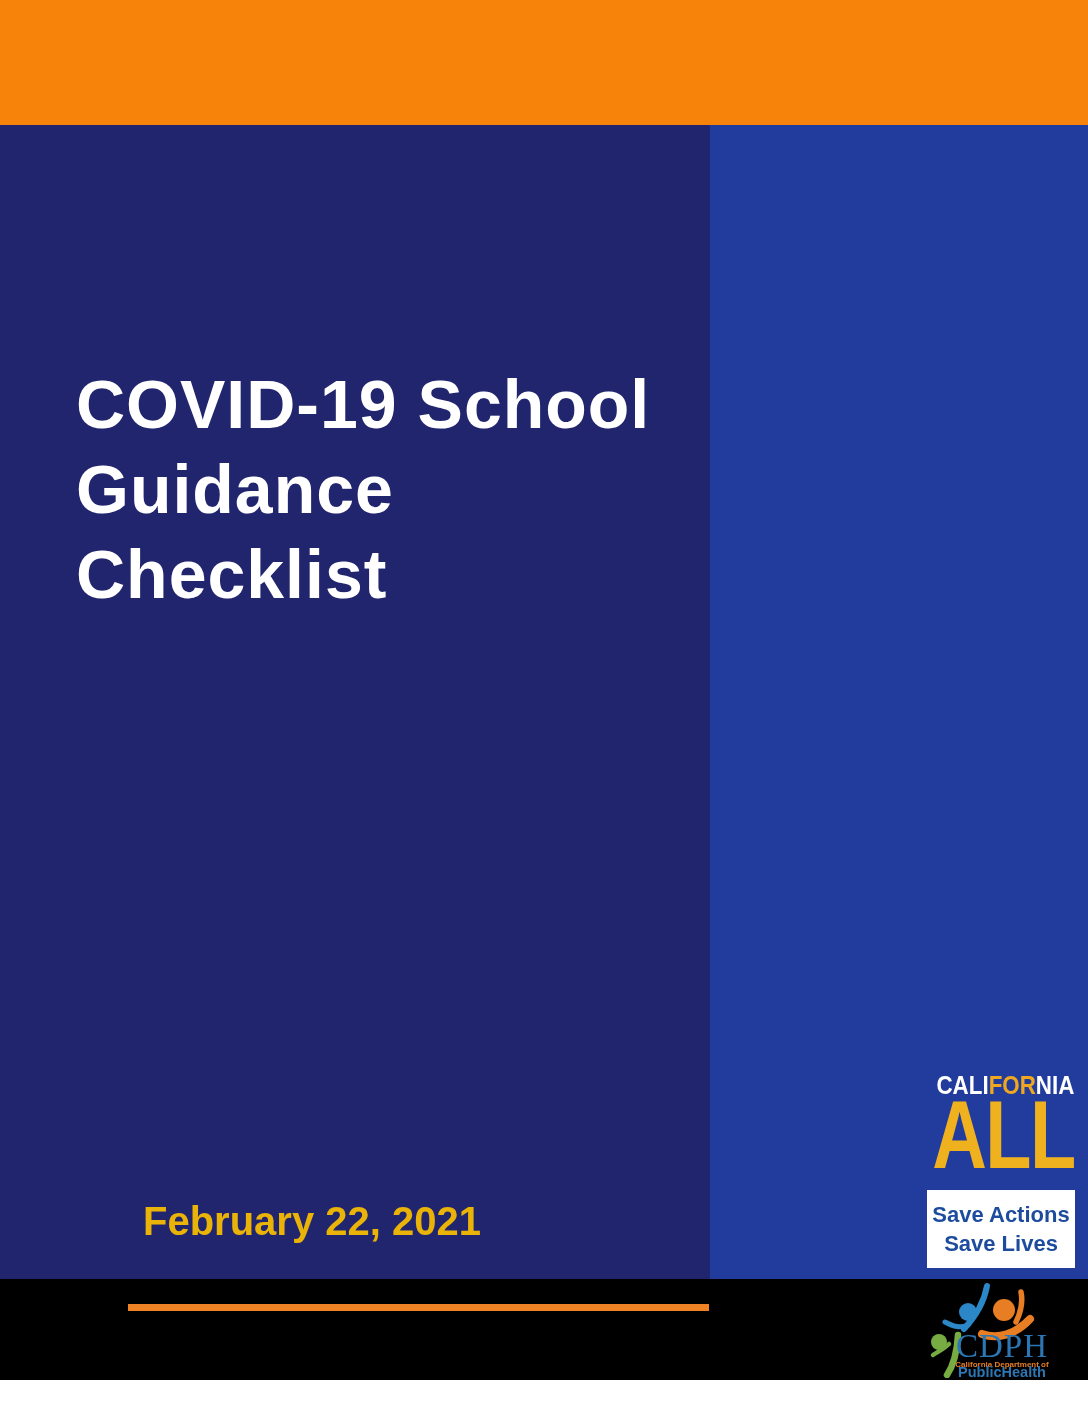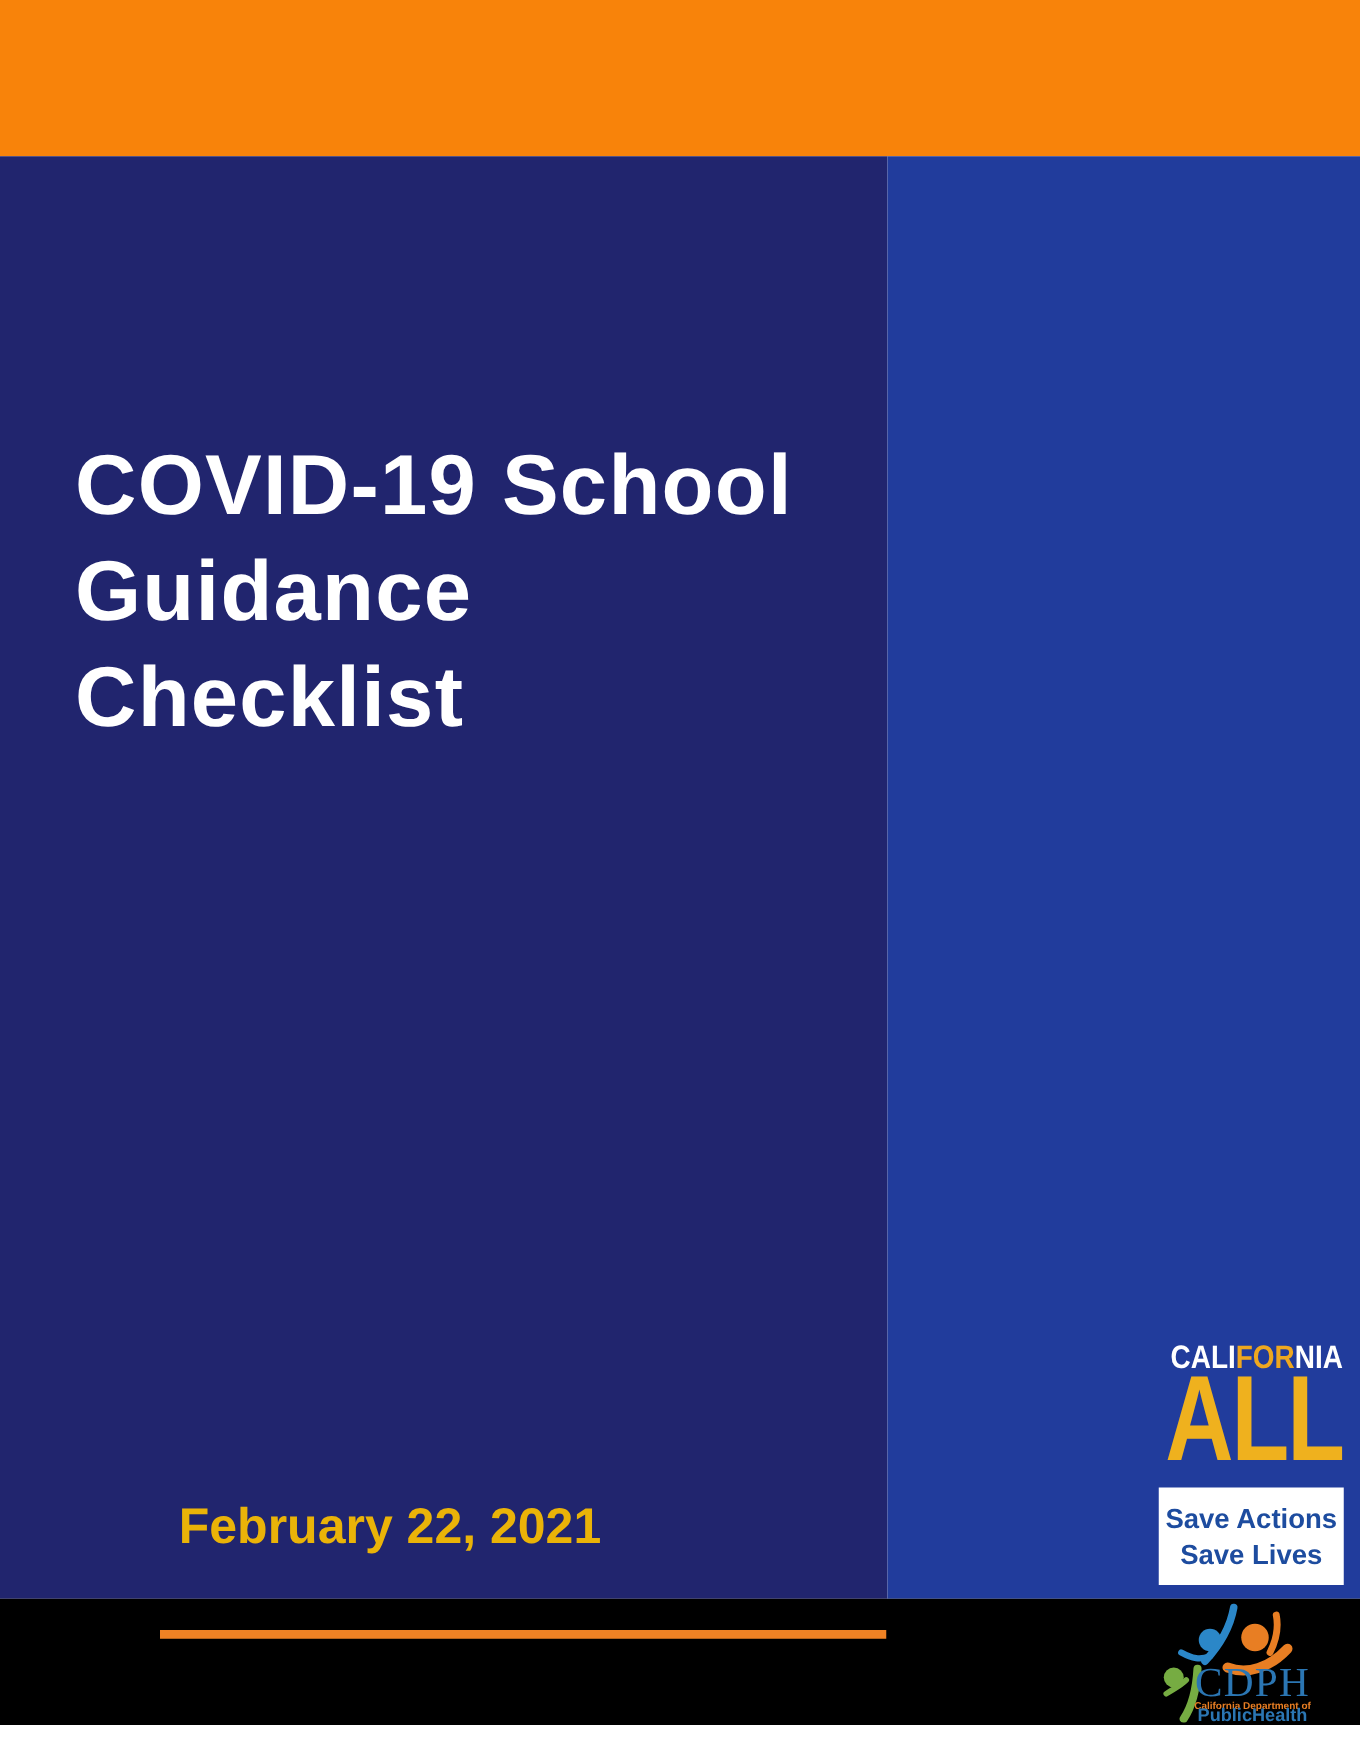--- a/index.html
+++ b/index.html
@@ -18,21 +18,21 @@
   }
   .blue-panel {
     position:absolute; left:710px; top:125px; width:378px; height:1154px;
     background:#213C9C;
   }
   .black-band {
     position:absolute; left:0; top:1279px; width:1088px; height:101px;
     background:#000000;
   }
   .doc-title {
-    position:absolute; left:60px; top:221px; margin:0;
+    position:absolute; left:60px; top:221px; margin:16px;
     font-size:68px; line-height:85px; font-weight:bold;
     color:#ffffff; letter-spacing:1px; white-space:nowrap;
   }
   .doc-title span { display:block; }
   .doc-date {
     position:absolute; left:143px; top:1072px;
     font-size:40px; line-height:48px; font-weight:bold;
     color:#eab308; white-space:nowrap;
   }
   .ca-logo {

